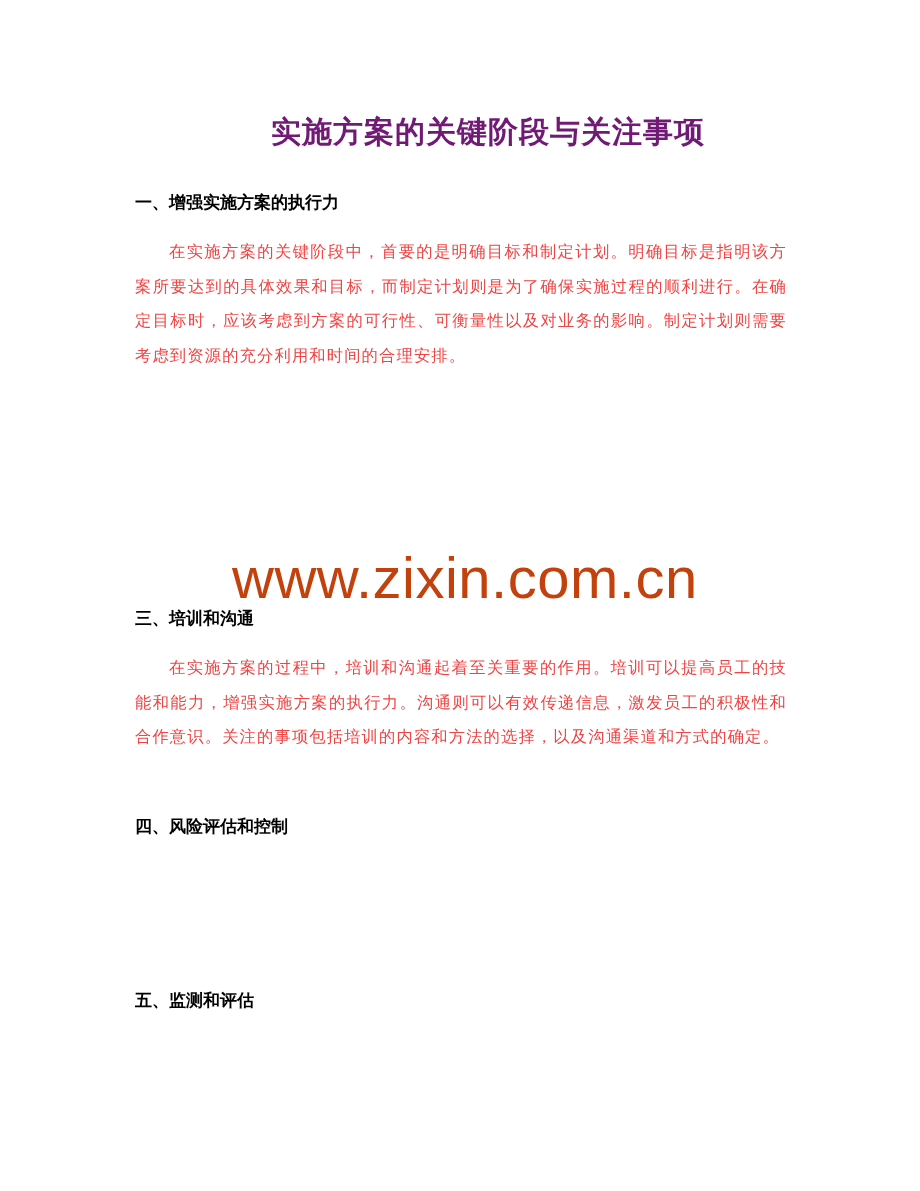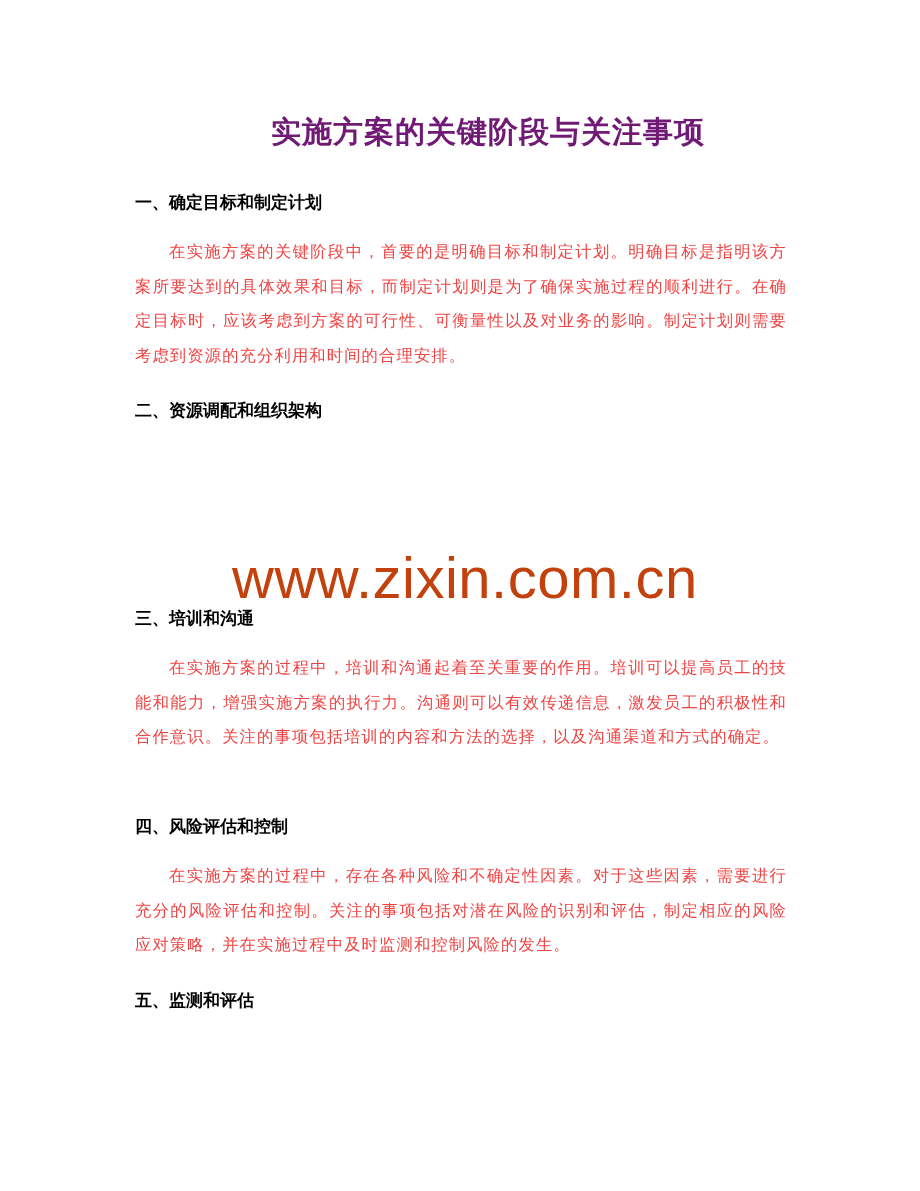--- a/index.html
+++ b/index.html
@@ -69,27 +69,25 @@
       pointer-events: none;
     }
   </style>
 </head>
 <body>
 
 <div class="page">
 
   <div class="doc-title">实施方案的关键阶段与关注事项</div>
 
-  <div class="section-heading" style="top:190px;">一、确定目标和制定计划</div>
+  <div class="section-heading" style="top:190px;">一、增强实施方案的执行力</div>
   <p class="para" style="top:235px;">在实施方案的关键阶段中，首要的是明确目标和制定计划。明确目标是指明该方案所要达到的具体效果和目标，而制定计划则是为了确保实施过程的顺利进行。在确定目标时，应该考虑到方案的可行性、可衡量性以及对业务的影响。制定计划则需要考虑到资源的充分利用和时间的合理安排。</p>
 
-  <div class="section-heading" style="top:398px;">二、资源调配和组织架构</div>
 
   <div class="section-heading" style="top:606px;">三、培训和沟通</div>
   <p class="para" style="top:651px;">在实施方案的过程中，培训和沟通起着至关重要的作用。培训可以提高员工的技能和能力，增强实施方案的执行力。沟通则可以有效传递信息，激发员工的积极性和合作意识。关注的事项包括培训的内容和方法的选择，以及沟通渠道和方式的确定。</p>
 
   <div class="section-heading" style="top:814px;">四、风险评估和控制</div>
-  <p class="para" style="top:859px;">在实施方案的过程中，存在各种风险和不确定性因素。对于这些因素，需要进行充分的风险评估和控制。关注的事项包括对潜在风险的识别和评估，制定相应的风险应对策略，并在实施过程中及时监测和控制风险的发生。</p>
 
   <div class="section-heading" style="top:988px;">五、监测和评估</div>
 
   <div class="watermark">www.zixin.com.cn</div>
 </div>
 
 </body></html>

